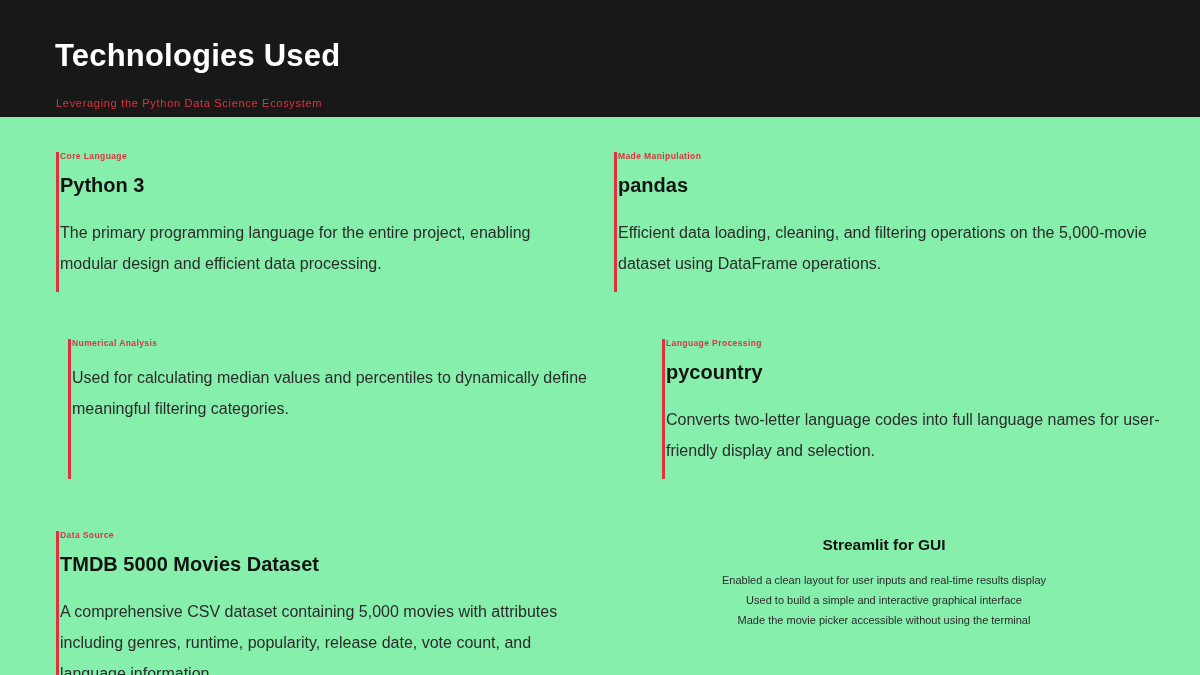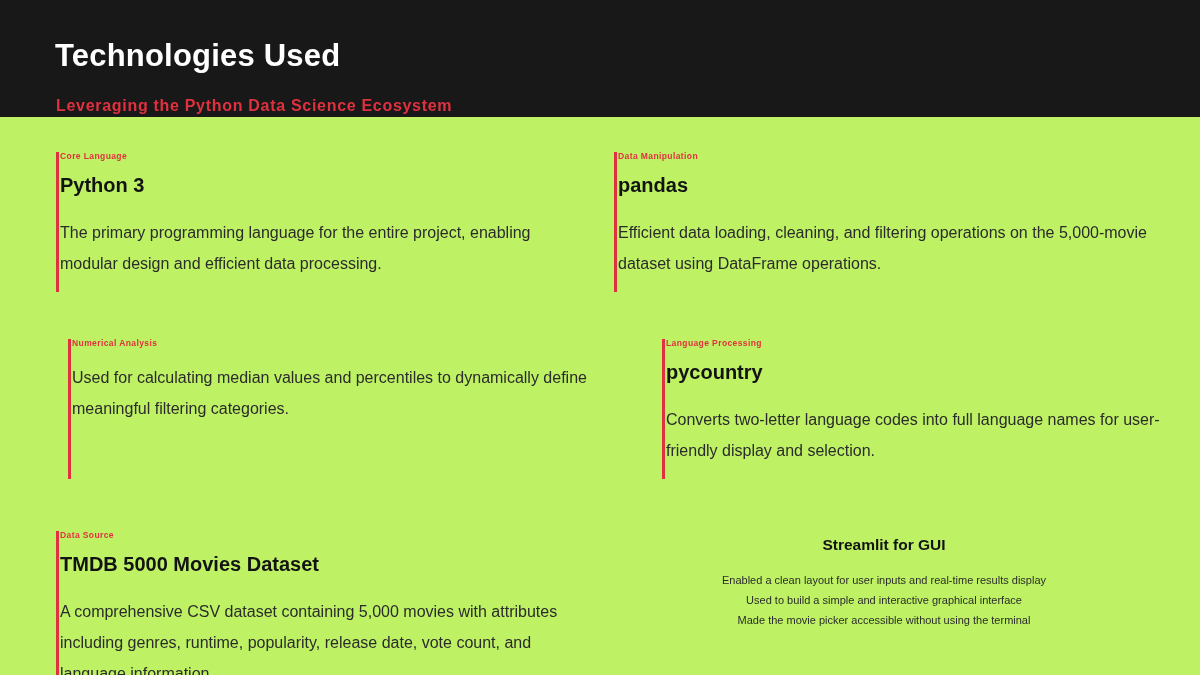--- a/index.html
+++ b/index.html
@@ -11,21 +11,21 @@
     height: 675px;
     background: #f2f2f2;
     font-family: "Liberation Sans", sans-serif;
     color: #1a1a1a;
     overflow: hidden;
   }
   .slide {
     position: relative;
     width: 1200px;
     height: 675px;
-    background: #bef264;
+    background: #86efac;
   }
   
   .header {
     position: absolute;
     top: 0;
     left: 0;
     width: 1200px;
     height: 117px;
     background: #181818;
   }
@@ -35,22 +35,22 @@
     top: 38px;
     font-size: 31px;
     font-weight: bold;
     color: #ffffff;
     letter-spacing: 0.2px;
   }
   .header-subtitle {
     position: absolute;
     left: 56px;
     top: 97px;
-    font-size: 16px;
-    font-weight: bold;
+    font-size: 11px;
+    font-weight: normal;
     color: #e0313f;
     letter-spacing: 0.7px;
   }
   
   .grid {
     position: absolute;
     left: 0;
     top: 117px;
     width: 1200px;
     height: 558px;
@@ -129,21 +129,21 @@
 
   <div class="grid">
 
     <div class="card card-0">
       <div class="kicker">Core Language</div>
       <div class="name">Python 3</div>
       <div class="desc">The primary programming language for the entire project, enabling modular design and efficient data processing.</div>
     </div>
 
     <div class="card card-1">
-      <div class="kicker">Data Manipulation</div>
+      <div class="kicker">Made Manipulation</div>
       <div class="name">pandas</div>
       <div class="desc">Efficient data loading, cleaning, and filtering operations on the 5,000-movie dataset using DataFrame operations.</div>
     </div>
 
     <div class="card card-2">
       <div class="kicker">Numerical Analysis</div>
       <div class="desc">Used for calculating median values and percentiles to dynamically define meaningful filtering categories.</div>
     </div>
 
     <div class="card card-3">

